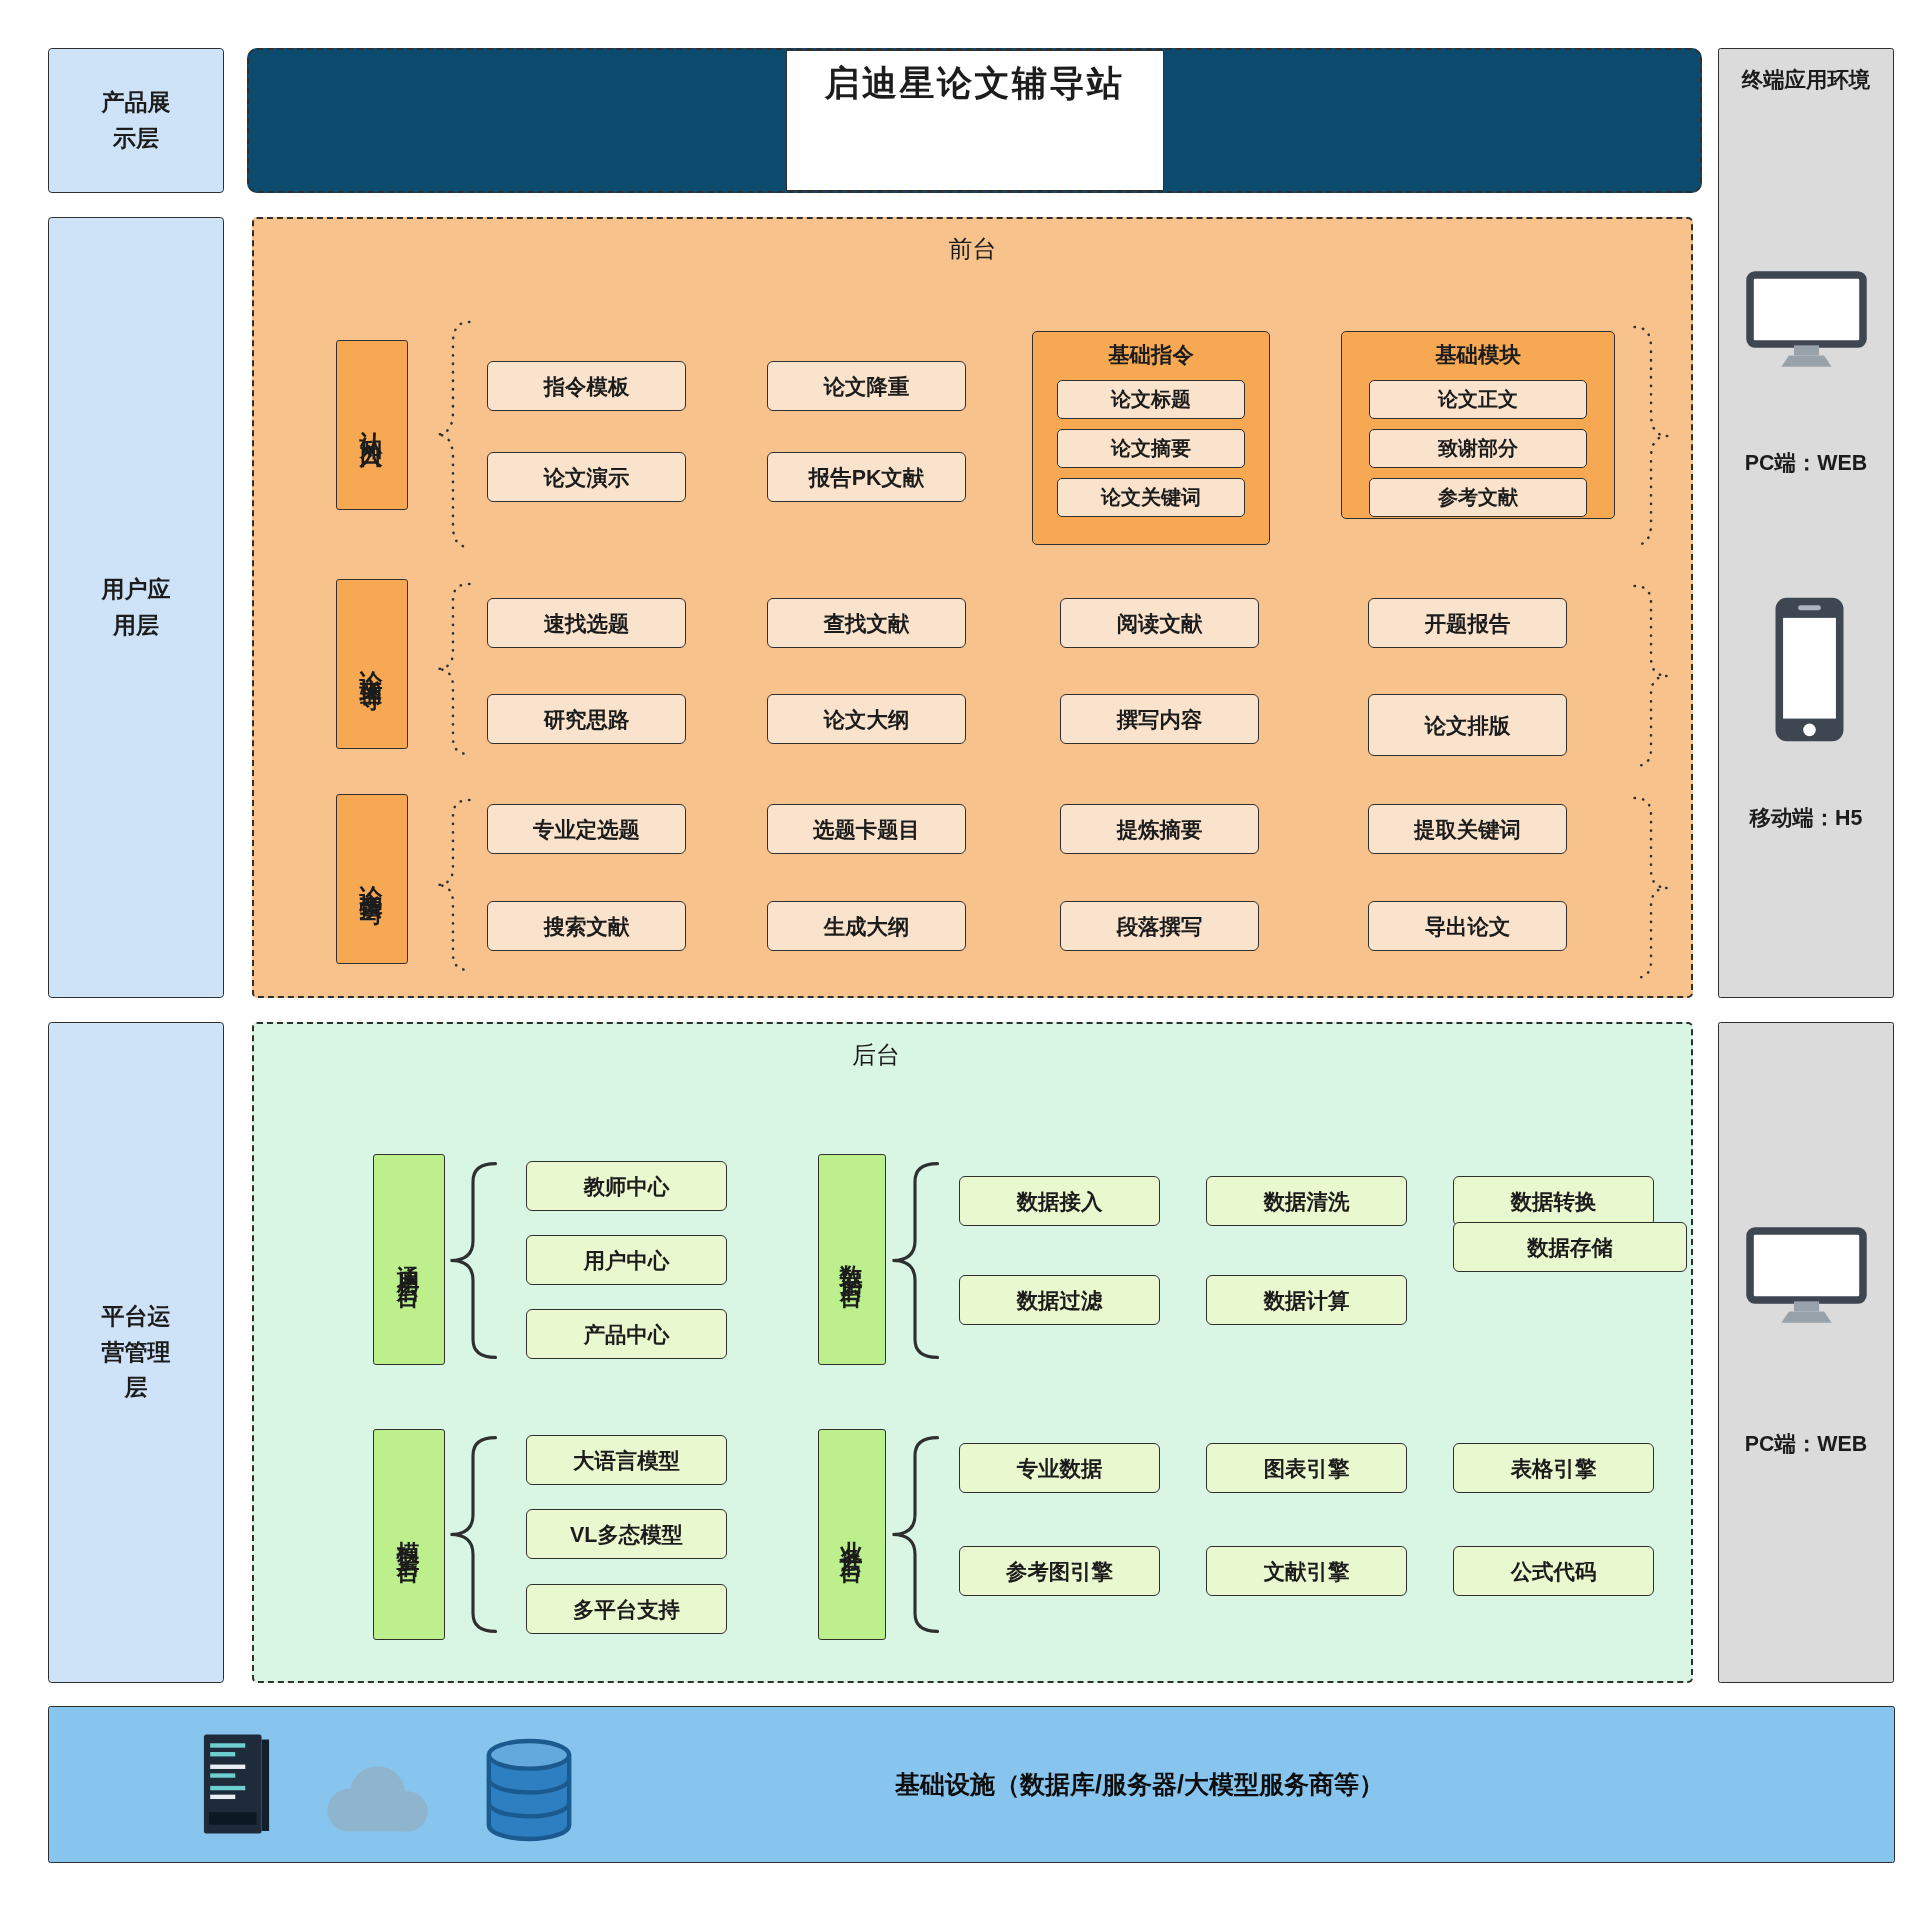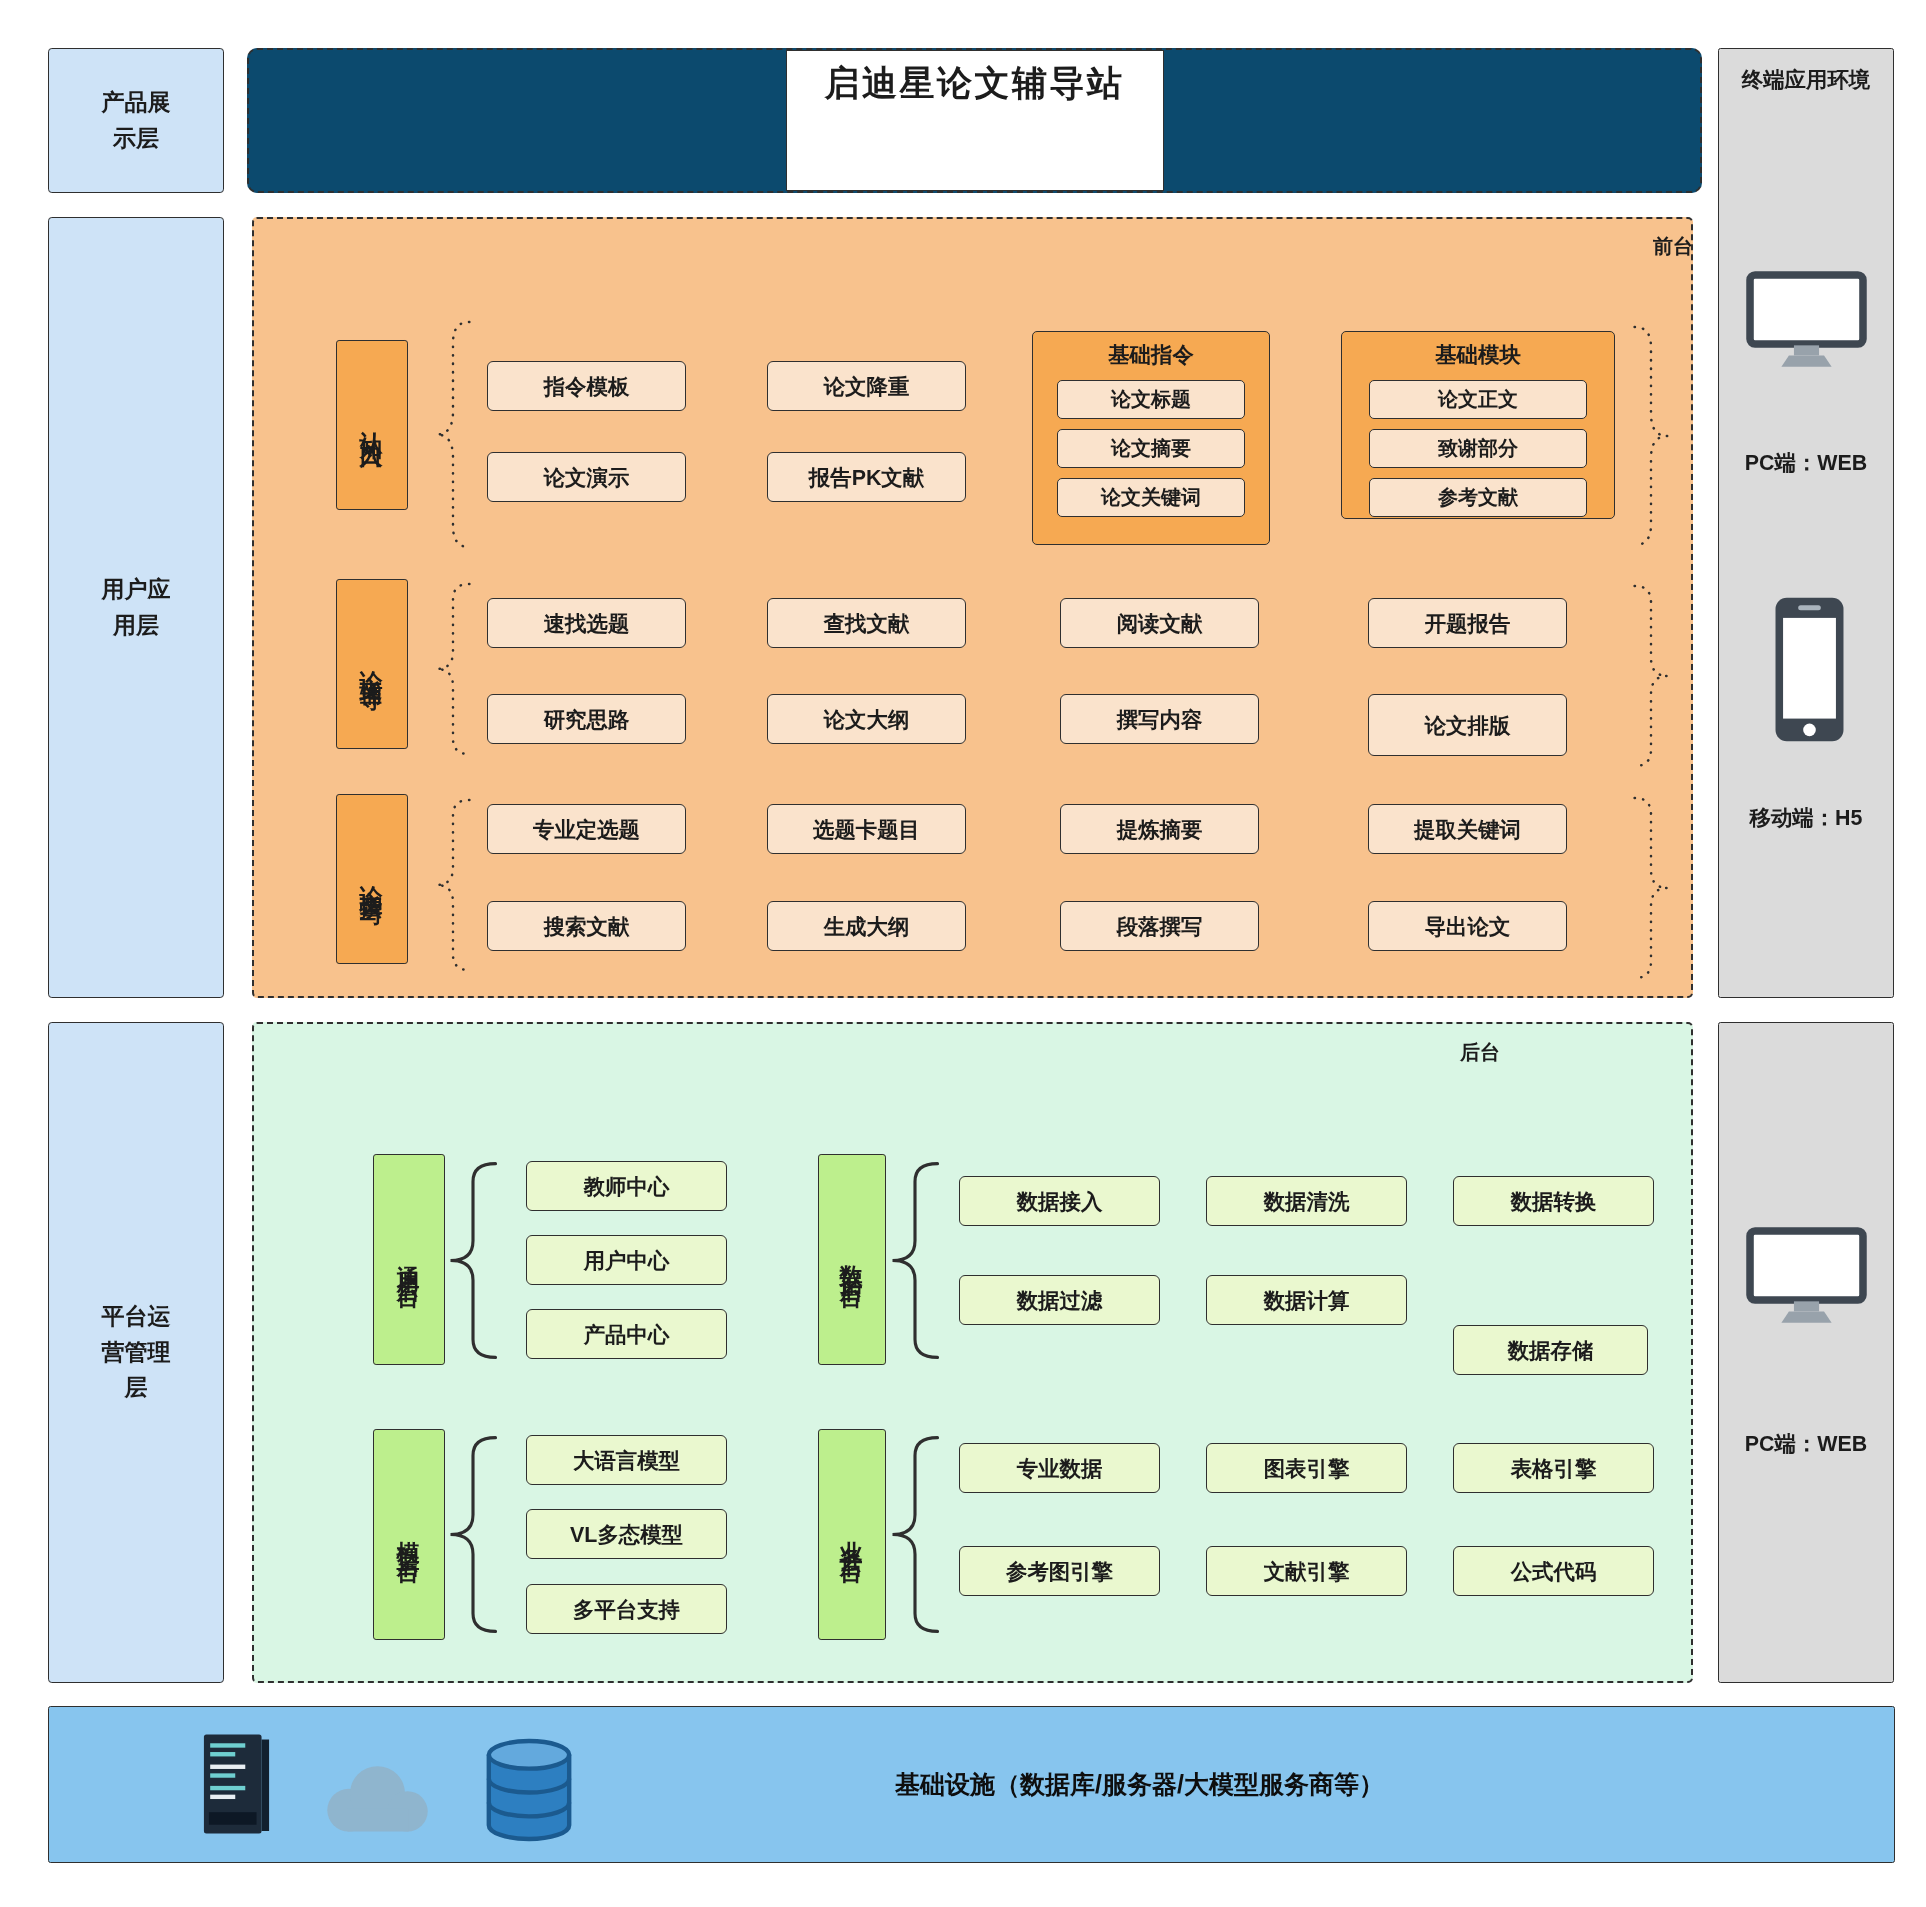--- a/index.html
+++ b/index.html
@@ -36,22 +36,22 @@
     border: 1.9px solid #2f2f2f;
     padding: 8.8px 38px;
     font-size: 35px; font-weight: 800; letter-spacing: 2.5px;
   }
 
   
   .panel { position: absolute; border: 2.5px dashed #2f2f2f; border-radius: 5px; }
   .panel.orange { background: #F8C28D; }
   .panel.mint   { background: #D9F6E4; }
   .panel-label {
-    position: absolute; text-align: right;
-    font-size: 20px; font-weight: 700;
+    position: absolute; text-align: center;
+    font-size: 24px; font-weight: 400;
   }
 
   
   .vlabel {
     position: absolute;
     border: 1.9px solid #2f2f2f; border-radius: 3.1px;
     display: flex; align-items: center; justify-content: center;
     writing-mode: vertical-rl; text-orientation: upright;
     font-size: 23px; font-weight: 700; letter-spacing: 6.3px;
   }
@@ -213,21 +213,21 @@
 
 <div class="vlabel green-accent" style="left:818px;top:1154px;width:68px;height:211px">数据后台</div>
 <svg class="brace" style="left:890px;top:1161px;width:50px;height:199px" viewBox="0 0 80 316">
     <path d="M 76 3 Q 40 3 40 31.6 L 40 126.4 Q 40 158 4 158 Q 40 158 40 189.6 L 40 284.40000000000003 Q 40 313 76 313" fill="none" stroke="#2f2f2f" stroke-width="5" stroke-linecap="round"></path>
   </svg>
 <div class="gbox" style="left:959px;top:1176px;width:201px;height:50px">数据接入</div>
 <div class="gbox" style="left:1206px;top:1176px;width:201px;height:50px">数据清洗</div>
 <div class="gbox" style="left:1453px;top:1176px;width:201px;height:50px">数据转换</div>
 <div class="gbox" style="left:959px;top:1275px;width:201px;height:50px">数据过滤</div>
 <div class="gbox" style="left:1206px;top:1275px;width:201px;height:50px">数据计算</div>
-<div class="gbox" style="left:1453px;top:1325px;width:195px;height:50px">数据存储</div>
+<div class="gbox" style="left:1453px;top:1222px;width:234px;height:50px">数据存储</div>
 
 <div class="vlabel green-accent" style="left:373px;top:1429px;width:72px;height:211px">模型后台</div>
 <svg class="brace" style="left:448px;top:1435px;width:50px;height:199px" viewBox="0 0 80 316">
     <path d="M 76 3 Q 40 3 40 31.6 L 40 126.4 Q 40 158 4 158 Q 40 158 40 189.6 L 40 284.40000000000003 Q 40 313 76 313" fill="none" stroke="#2f2f2f" stroke-width="5" stroke-linecap="round"></path>
   </svg>
 <div class="gbox" style="left:526px;top:1435px;width:201px;height:50px">大语言模型</div>
 <div class="gbox" style="left:526px;top:1509px;width:201px;height:50px">VL多态模型</div>
 <div class="gbox" style="left:526px;top:1584px;width:201px;height:50px">多平台支持</div>
 
 <div class="vlabel green-accent" style="left:818px;top:1429px;width:68px;height:211px">业务后台</div>

